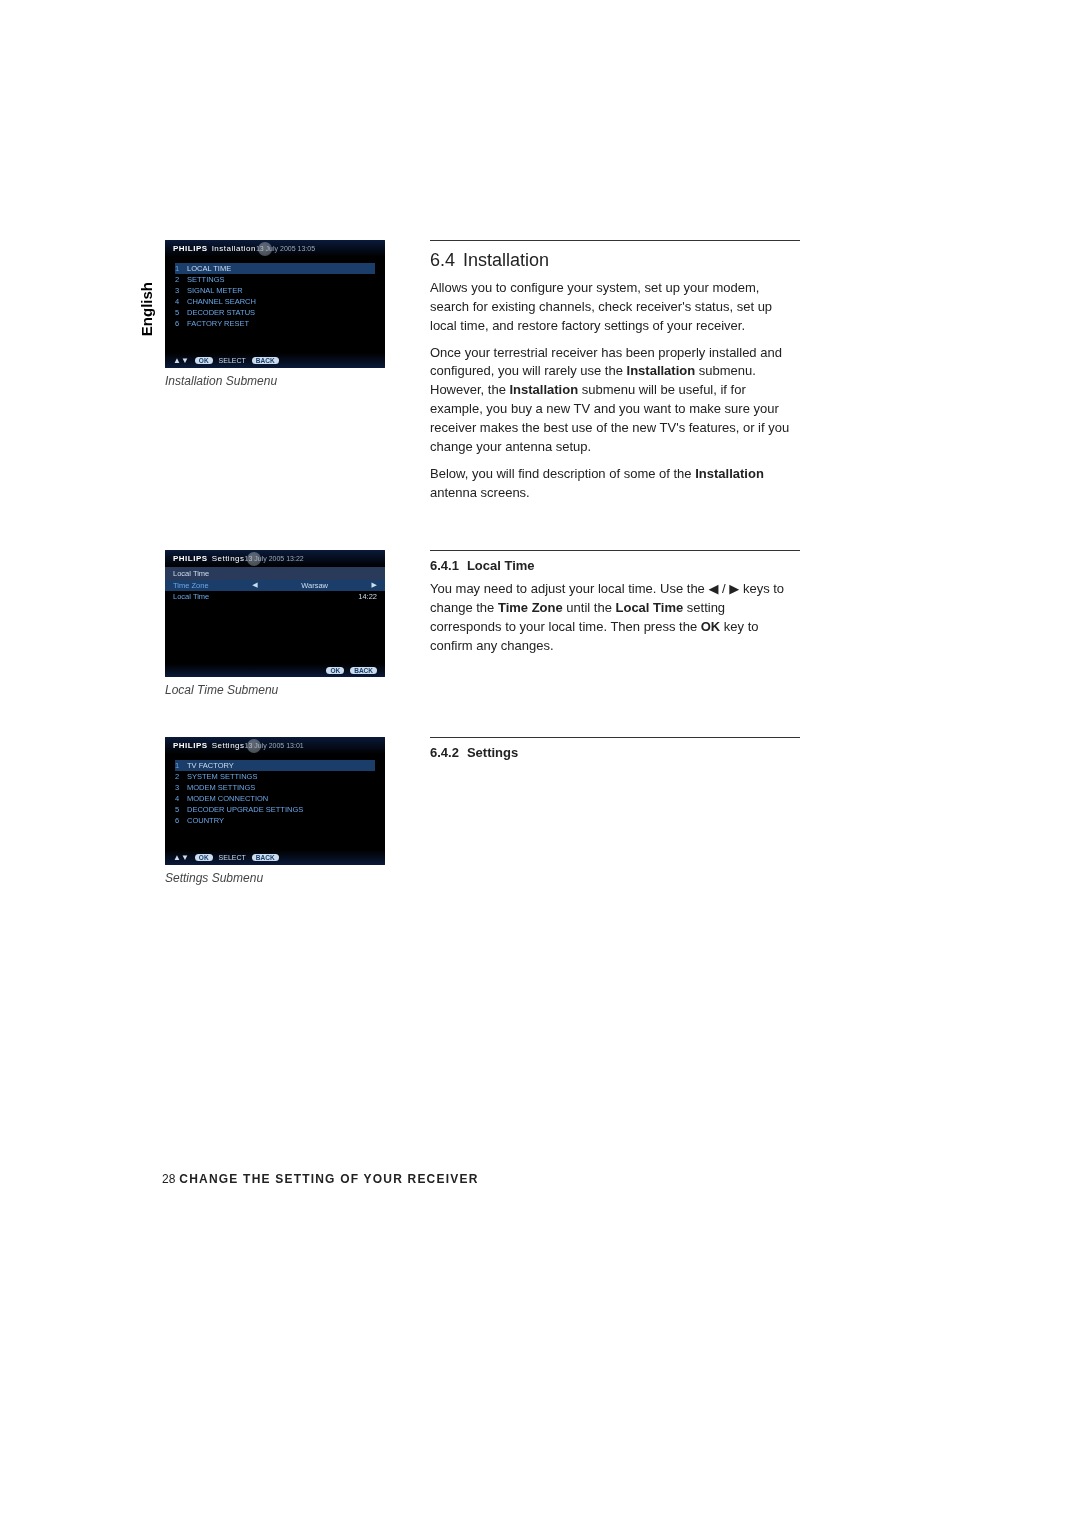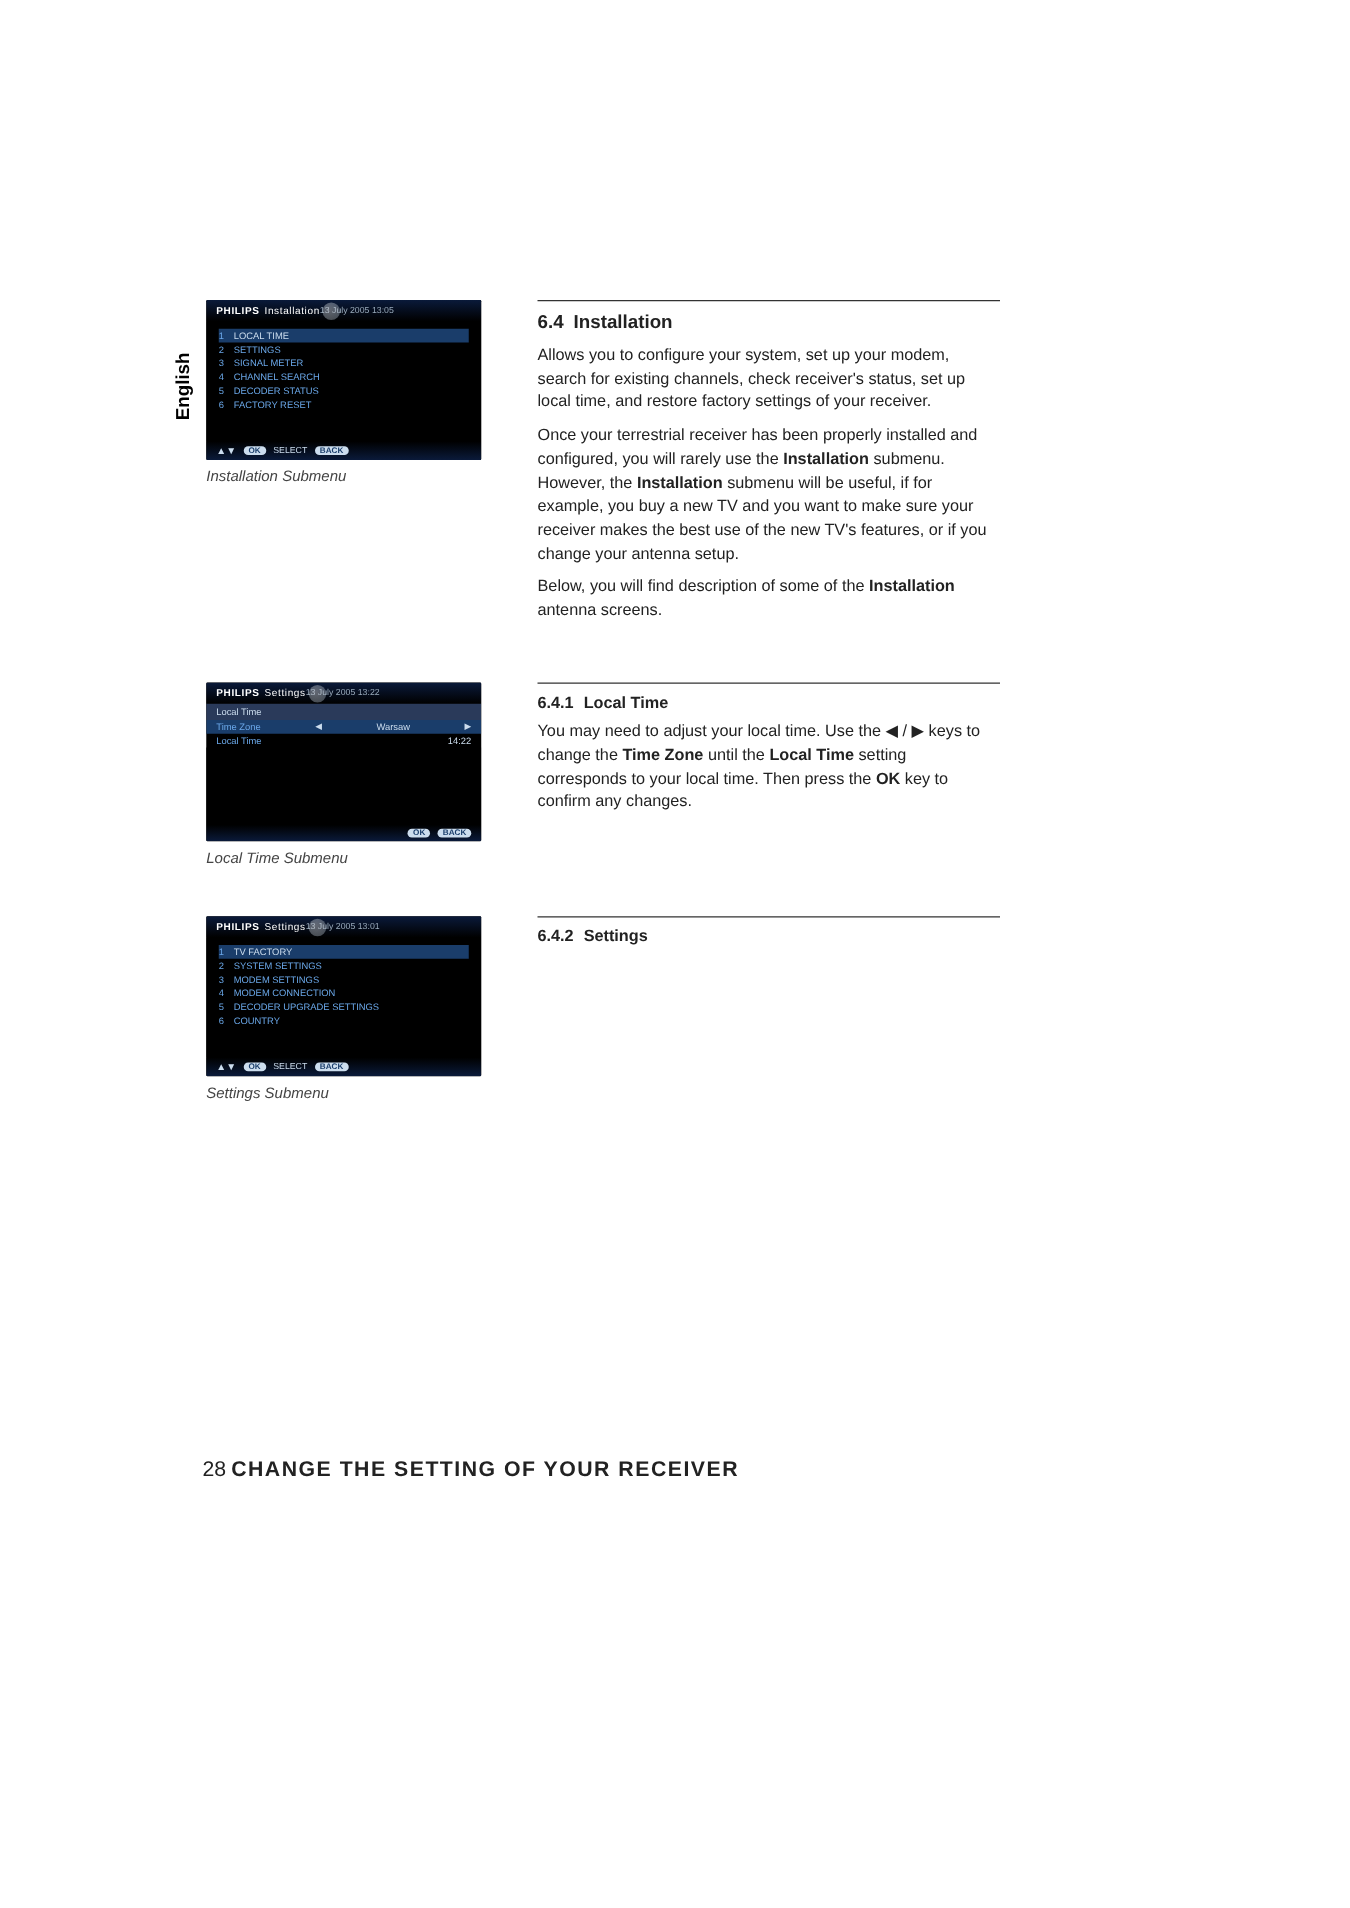--- a/index.html
+++ b/index.html
@@ -25,28 +25,28 @@
   .scr-subheader { background: #2a3a5a; padding: 2px 8px; font-size: 7.5px; color: #cde; }
   .scr-row { display: flex; justify-content: space-between; padding: 1px 8px; font-size: 7.5px; color: #6aa7e8; }
   .scr-row.sel { background: #1a3d6a; }
   .scr-row .val { color: #cde; }
   .scr-arrows { color: #cde; font-size: 7px; }
   .scr-footer { background: linear-gradient(#000,#0a1a3a); padding: 3px 8px; display: flex; align-items: center; gap: 6px; font-size: 7px; color: #cde; }
   .scr-footer.right { justify-content: flex-end; }
   .arrow-icons { color: #cde; font-size: 8px; }
   .pill { background: #cde; color: #1a3d6a; border-radius: 6px; padding: 0px 4px; font-size: 6.5px; font-weight: bold; }
   .caption { font-style: italic; font-size: 12px; color: #444; margin-top: 6px; width: 220px; }
-  .section-title { font-weight: bold; font-size: 15px; margin-bottom: 6px; }
+  .section-title { font-weight: normal; font-size: 18px; margin-bottom: 6px; }
   .section-title .num { margin-right: 8px; }
   .sub-title { font-weight: bold; font-size: 13px; margin-bottom: 4px; }
   .sub-title .num { margin-right: 8px; }
   .para { margin-bottom: 8px; }
   .bold { font-weight: bold; }
   .note { font-style: italic; color: #333; }
-  .footer { position: absolute; bottom: 340px; left: 162px; font-size: 17px; font-weight: bold; letter-spacing: 1.2px; color: #222; }
+  .footer { position: absolute; bottom: 340px; left: 162px; font-size: 12px; font-weight: bold; letter-spacing: 1.2px; color: #222; }
   .footer .pg { font-weight: normal; margin-right: 4px; letter-spacing: 0; }
 </style>
 </head>
 <body>
 
 <div class="language-tab">English</div>
 
 <div class="page">
 
   <div class="section-block">

